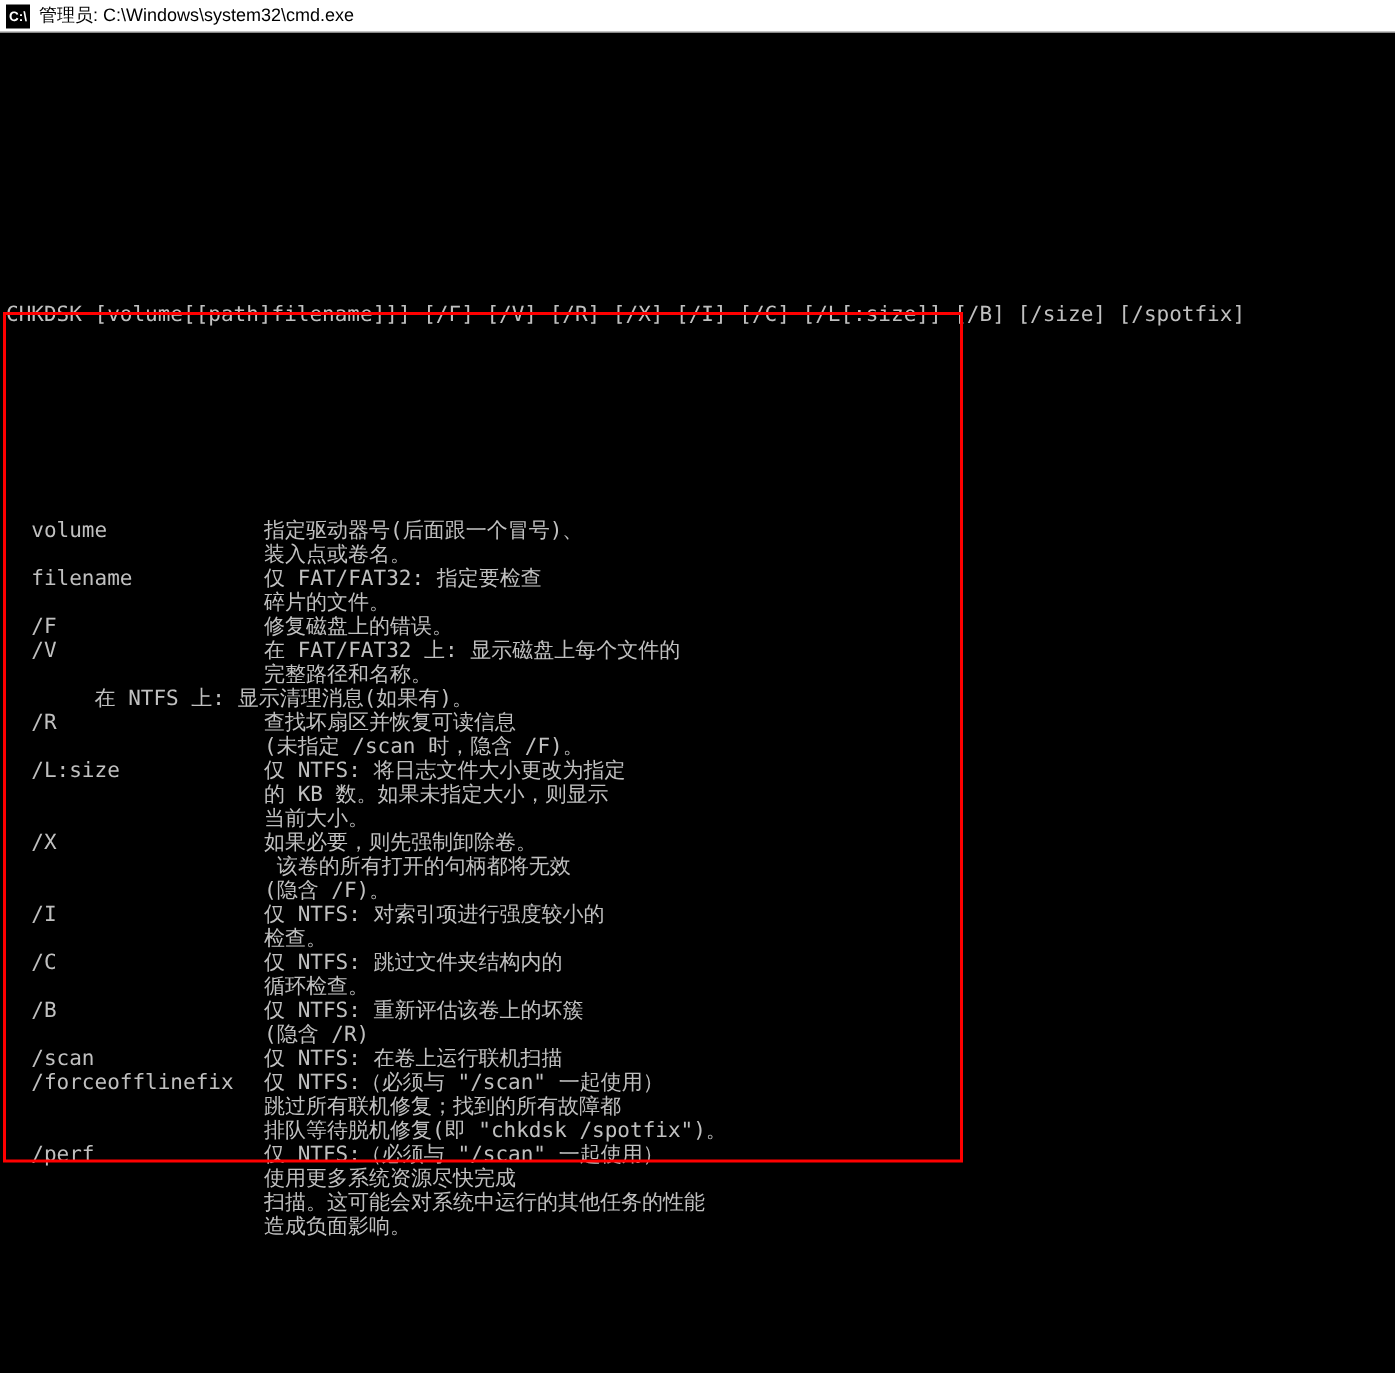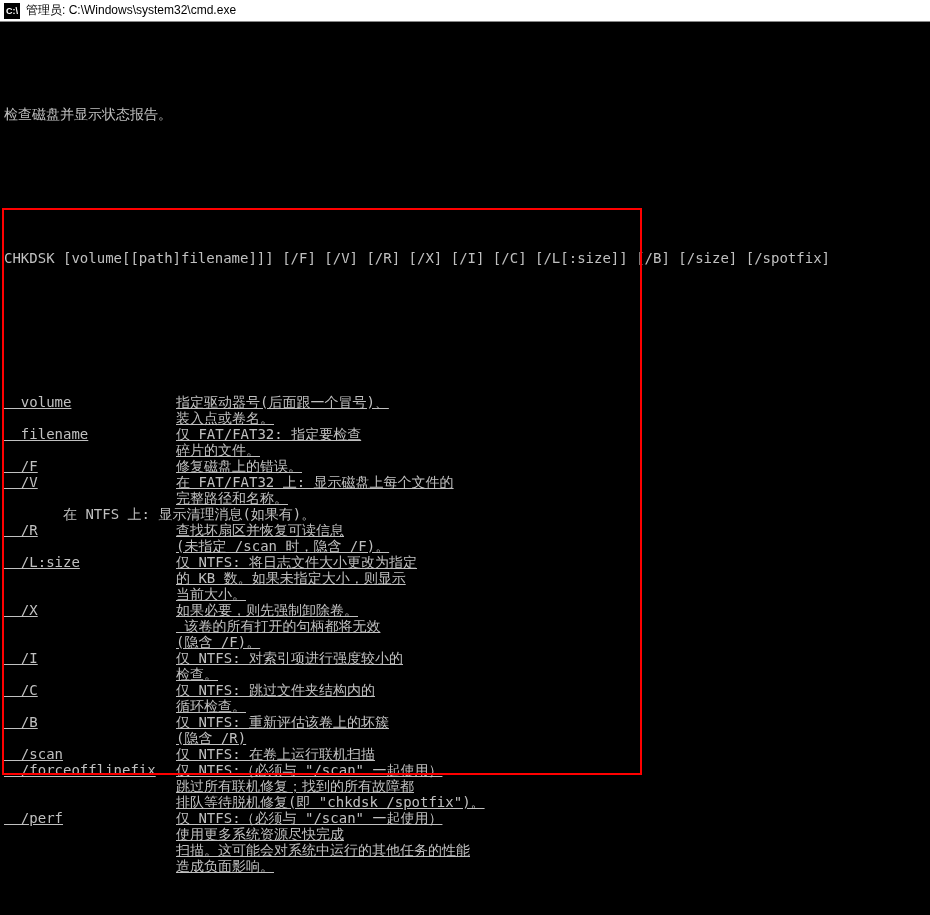--- a/index.html
+++ b/index.html
@@ -37,43 +37,42 @@
   }
   .terminal {
     padding: 4px 4px;
     line-height: 16px;
     white-space: pre;
     font-size: 14px;
     position: relative;
   }
   .line { min-height: 16px; }
   .opt-row { display: flex; }
-  .opt-name { display: inline-block; width: 172px; flex: 0 0 172px; text-decoration: underline; }
-  .opt-desc { display: inline-block; text-decoration: underline; }
+  .opt-name { display: inline-block; width: 172px; flex: 0 0 172px; }
+  .opt-desc { display: inline-block; }
   .highlight-box {
     position: absolute;
     border: 2px solid #ff0000;
     left: 2px;
     top: 186px;
     width: 640px;
     height: 567px;
     pointer-events: none;
   }
 </style>
 </head>
 <body>
 
 <div class="titlebar">
   <span class="titlebar-icon">C:\</span>
   <span>管理员: C:\Windows\system32\cmd.exe</span>
 </div>
 
 <div class="terminal">
   <div class="line">&nbsp;</div>
-  <div class="line">检查磁盘并显示状态报告。</div>
   <div class="line">&nbsp;</div>
   <div class="line">&nbsp;</div>
   <div class="line">CHKDSK [volume[[path]filename]]] [/F] [/V] [/R] [/X] [/I] [/C] [/L[:size]] [/B] [/size] [/spotfix]</div>
   <div class="line">&nbsp;</div>
   <div class="line">&nbsp;</div>
   <div id="options-container"><div class="line opt-row"><span class="opt-name">  volume</span><span class="opt-desc">指定驱动器号(后面跟一个冒号)、</span></div><div class="line opt-row"><span class="opt-name"></span><span class="opt-desc">装入点或卷名。</span></div><div class="line opt-row"><span class="opt-name">  filename</span><span class="opt-desc">仅 FAT/FAT32: 指定要检查</span></div><div class="line opt-row"><span class="opt-name"></span><span class="opt-desc">碎片的文件。</span></div><div class="line opt-row"><span class="opt-name">  /F</span><span class="opt-desc">修复磁盘上的错误。</span></div><div class="line opt-row"><span class="opt-name">  /V</span><span class="opt-desc">在 FAT/FAT32 上: 显示磁盘上每个文件的</span></div><div class="line opt-row"><span class="opt-name"></span><span class="opt-desc">完整路径和名称。</span></div><div class="line">       在 NTFS 上: 显示清理消息(如果有)。</div><div class="line opt-row"><span class="opt-name">  /R</span><span class="opt-desc">查找坏扇区并恢复可读信息</span></div><div class="line opt-row"><span class="opt-name"></span><span class="opt-desc">(未指定 /scan 时，隐含 /F)。</span></div><div class="line opt-row"><span class="opt-name">  /L:size</span><span class="opt-desc">仅 NTFS: 将日志文件大小更改为指定</span></div><div class="line opt-row"><span class="opt-name"></span><span class="opt-desc">的 KB 数。如果未指定大小，则显示</span></div><div class="line opt-row"><span class="opt-name"></span><span class="opt-desc">当前大小。</span></div><div class="line opt-row"><span class="opt-name">  /X</span><span class="opt-desc">如果必要，则先强制卸除卷。</span></div><div class="line opt-row"><span class="opt-name"></span><span class="opt-desc"> 该卷的所有打开的句柄都将无效</span></div><div class="line opt-row"><span class="opt-name"></span><span class="opt-desc">(隐含 /F)。</span></div><div class="line opt-row"><span class="opt-name">  /I</span><span class="opt-desc">仅 NTFS: 对索引项进行强度较小的</span></div><div class="line opt-row"><span class="opt-name"></span><span class="opt-desc">检查。</span></div><div class="line opt-row"><span class="opt-name">  /C</span><span class="opt-desc">仅 NTFS: 跳过文件夹结构内的</span></div><div class="line opt-row"><span class="opt-name"></span><span class="opt-desc">循环检查。</span></div><div class="line opt-row"><span class="opt-name">  /B</span><span class="opt-desc">仅 NTFS: 重新评估该卷上的坏簇</span></div><div class="line opt-row"><span class="opt-name"></span><span class="opt-desc">(隐含 /R)</span></div><div class="line opt-row"><span class="opt-name">  /scan</span><span class="opt-desc">仅 NTFS: 在卷上运行联机扫描</span></div><div class="line opt-row"><span class="opt-name">  /forceofflinefix</span><span class="opt-desc">仅 NTFS:（必须与 "/scan" 一起使用）</span></div><div class="line opt-row"><span class="opt-name"></span><span class="opt-desc">跳过所有联机修复；找到的所有故障都</span></div><div class="line opt-row"><span class="opt-name"></span><span class="opt-desc">排队等待脱机修复(即 "chkdsk /spotfix")。</span></div><div class="line opt-row"><span class="opt-name">  /perf</span><span class="opt-desc">仅 NTFS:（必须与 "/scan" 一起使用）</span></div><div class="line opt-row"><span class="opt-name"></span><span class="opt-desc">使用更多系统资源尽快完成</span></div><div class="line opt-row"><span class="opt-name"></span><span class="opt-desc">扫描。这可能会对系统中运行的其他任务的性能</span></div><div class="line opt-row"><span class="opt-name"></span><span class="opt-desc">造成负面影响。</span></div></div>
   
   
   
   

